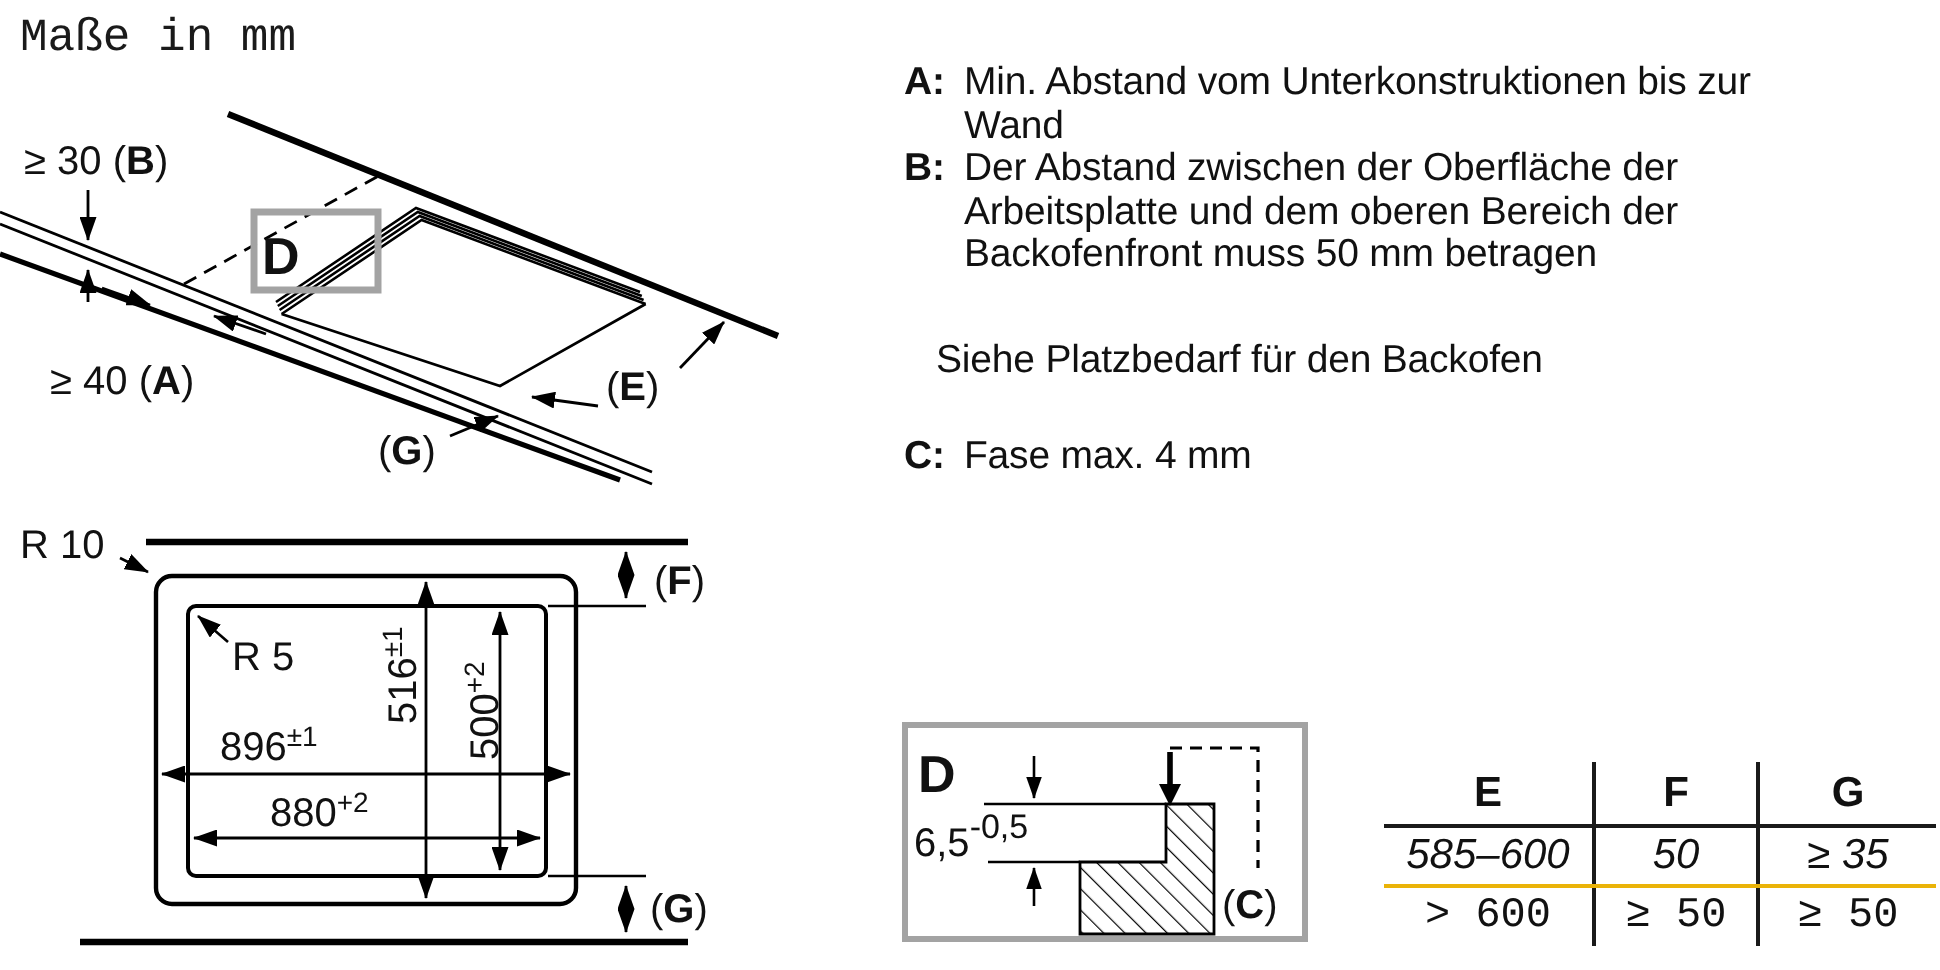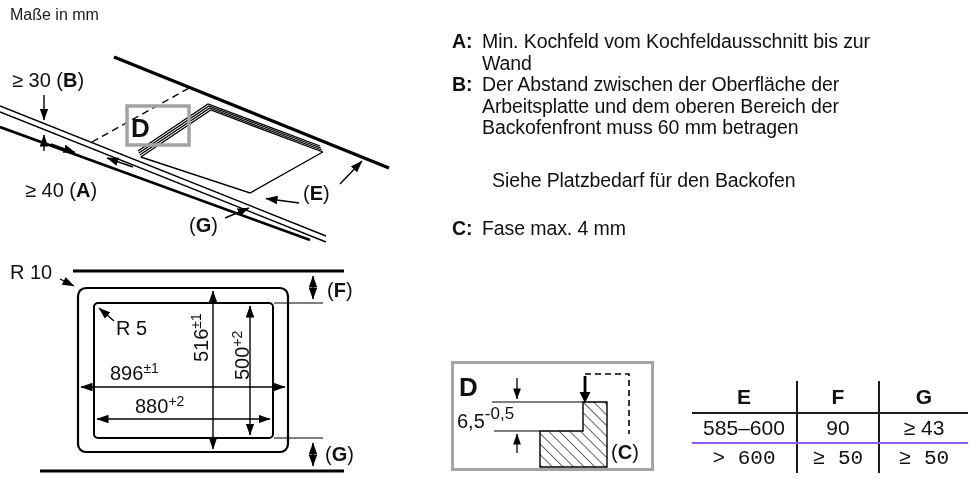--- a/index.html
+++ b/index.html
@@ -1,34 +1,34 @@
 <!DOCTYPE html>
 <html><head>
 <meta charset="utf-8">
 <style>
   html,body{margin:0;padding:0;background:#fff;}
   .page{position:relative;width:970px;height:485px;background:#fff;overflow:hidden;
         font-family:"Liberation Sans",sans-serif;color:#111;}
-  .title{position:absolute;left:10px;top:6px;font-size:16px;color:#1a1a1a;}
+  .title{position:absolute;left:10px;top:6px;font-size:23px;color:#1a1a1a;font-family:Liberation Mono, monospace;}
   svg{position:absolute;overflow:visible;}
   svg text{font-family:"Liberation Sans",sans-serif;fill:#111;font-size:20px;}
   svg .bold{font-weight:bold;}
   svg .dlabel{font-size:26px;font-weight:bold;}
   .notes{position:absolute;left:452px;top:31px;width:512px;font-size:19.5px;
          line-height:21.5px;color:#111;letter-spacing:-0.1px;}
   .note{display:flex;}
   .nlabel{flex:none;width:30px;font-weight:bold;}
   .ntext{white-space:pre-line;}
-  .see-note{margin-left:40px;margin-top:31px;}
+  .see-note{margin-left:16px;margin-top:31px;}
   .c-first{margin-top:27px;}
   .c-para{white-space:pre-line;}
   .dim-table{position:absolute;left:692px;top:381px;border-collapse:collapse;}
   .dim-table td{text-align:center;font-size:21px;padding:0;color:#111;}
   .dim-table .hrow td{font-weight:bold;height:31px;border-bottom:2px solid #1a1a1a;}
-  .dim-table .r1 td{height:28px;border-bottom:2px solid #8b5cf6;}
+  .dim-table .r1 td{height:28px;border-bottom:2px solid #eab308;font-style:italic;}
   .dim-table .r2 td{height:29px;font-family:Liberation Mono, monospace;}
   .dim-table .c0{width:104px;}
   .dim-table .c1{width:80px;border-left:2px solid #1a1a1a;border-right:2px solid #1a1a1a;}
   .dim-table .c2{width:88px;}
 </style>
 </head>
 <body>
 
 <div class="page">
 
@@ -126,47 +126,47 @@
     </g>
     <polygon points="585,403 579.5,392 590.5,392" fill="#000"></polygon>
     <text class="dlabel" x="459" y="396">D</text>
     <text x="457" y="428" font-size="27"><tspan>6,5</tspan><tspan dy="-9" font-size="17">-0,5</tspan></text>
     <text x="611" y="459" font-size="21"><tspan>(</tspan><tspan class="bold">C</tspan><tspan>)</tspan></text>
   </svg>
 
   <div class="notes">
     <div class="note">
       <span class="nlabel">A:</span>
-      <span class="ntext">Min. Kochfeld vom Kochfeldausschnitt bis zur
+      <span class="ntext">Min. Abstand vom Unterkonstruktionen bis zur
 Wand</span>
     </div>
     <div class="note">
       <span class="nlabel">B:</span>
       <span class="ntext">Der Abstand zwischen der Oberfläche der
 Arbeitsplatte und dem oberen Bereich der
-Backofenfront muss 60 mm betragen</span>
+Backofenfront muss 50 mm betragen</span>
     </div>
     <div class="see-note">Siehe Platzbedarf für den Backofen</div>
     <div class="note c-first">
       <span class="nlabel">C:</span>
       <span class="ntext">Fase max. 4 mm</span>
     </div>
   </div>
 
   <table class="dim-table">
     <tbody>
         <tr class="hrow">
       <td class="c0">E</td>
       <td class="c1">F</td>
       <td class="c2">G</td>
     </tr>
     <tr class="r1">
       <td class="c0">585–600</td>
-      <td class="c1">90</td>
-      <td class="c2">≥ 43</td>
+      <td class="c1">50</td>
+      <td class="c2">≥ 35</td>
     </tr>
     <tr class="r2">
       <td class="c0">&gt; 600</td>
       <td class="c1">≥ 50</td>
       <td class="c2">≥ 50</td>
     </tr>
   </tbody>
     </table>
 
 </div>

